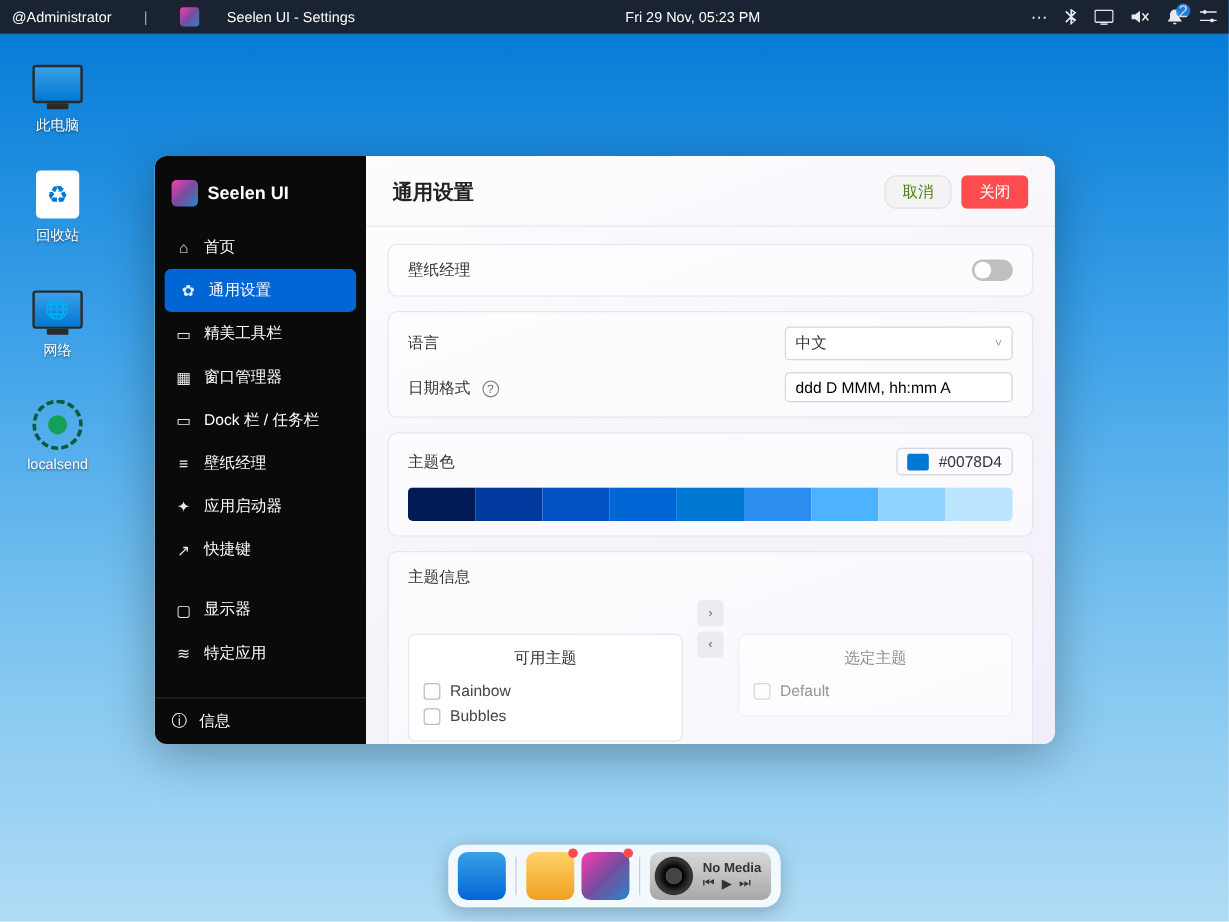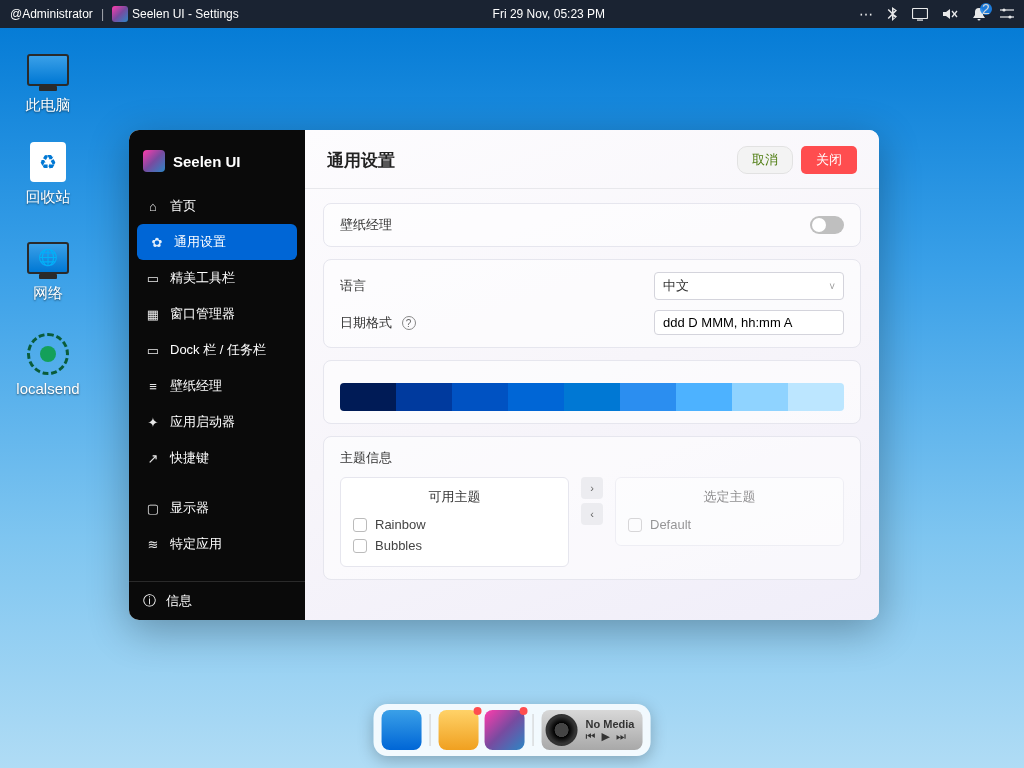--- a/index.html
+++ b/index.html
@@ -1,33 +1,33 @@
 <!DOCTYPE html>
 <html><head>
 <meta charset="utf-8">
 <style>
 * { margin: 0; padding: 0; box-sizing: border-box; font-family: "Segoe UI", -apple-system, sans-serif; }
 html, body { width: 1024px; height: 768px; overflow: hidden; }
 body { background: linear-gradient(180deg, #0078d4 0%, #3aa0e8 35%, #7ec5f0 70%, #b0dcf5 100%); position: relative; }
 
 
 .menubar { height: 28px; background: #1a2332; color: #fff; display: flex; align-items: center; padding: 0 10px; font-size: 12px; }
-.menubar-left { flex: 0 0 auto; display: flex; align-items: center; gap: 4px; }
+.menubar-left { flex: 0 0 auto; display: flex; align-items: center; gap: 23px; }
 .menubar-left .sep { opacity: .6; margin: 0 4px; }
 .menubar-app-icon { width: 16px; height: 16px; background: linear-gradient(135deg, #ff3cac, #784ba0, #2b86c5); border-radius: 3px; display: inline-block; }
 .menubar-center { flex: 1; text-align: center; font-weight: 400; }
 .menubar-right { flex: 0 0 auto; display: flex; align-items: center; gap: 14px; }
 .menubar-right span { display: inline-flex; align-items: center; font-size: 14px; opacity: .9; cursor: pointer; }
 .tray-bell { position: relative; }
 .tray-badge { position: absolute; top: -4px; right: -6px; background: #1e90ff; color: #fff; font-size: 9px; border-radius: 50%; width: 12px; height: 12px; display: flex; align-items: center; justify-content: center; }
 
 
 .desktop-icon { position: absolute; width: 72px; display: flex; flex-direction: column; align-items: center; cursor: pointer; }
 .desktop-icon .glyph { width: 44px; height: 44px; display: flex; align-items: center; justify-content: center; }
-.desktop-icon .label { color: #fff; font-size: 15px; text-shadow: 0 1px 2px rgba(0,0,0,.6); margin-top: 4px; text-align: center; }
+.desktop-icon .label { color: #fff; font-size: 12px; text-shadow: 0 1px 2px rgba(0,0,0,.6); margin-top: 4px; text-align: center; }
 .pc-icon { width: 42px; height: 32px; background: linear-gradient(180deg,#3aa0e8,#0078d4); border: 2px solid #2a2a2a; border-radius: 3px; position: relative; }
 .pc-icon::after { content:""; position:absolute; bottom:-7px; left:50%; transform:translateX(-50%); width:18px; height:5px; background:#2a2a2a; border-radius:1px; }
 .bin-icon { width: 36px; height: 40px; background:#fff; border-radius:4px; display:flex; align-items:center; justify-content:center; color:#0078d4; font-size:20px; }
 .net-icon { width: 42px; height: 32px; background: linear-gradient(180deg,#3aa0e8,#0078d4); border: 2px solid #2a2a2a; border-radius: 3px; position: relative; }
 .net-icon::after { content:""; position:absolute; bottom:-7px; left:50%; transform:translateX(-50%); width:18px; height:5px; background:#2a2a2a; border-radius:1px; }
 .net-icon::before { content:"🌐"; font-size:16px; position:absolute; top:4px; left:50%; transform:translateX(-50%); }
 .dots-icon { width:42px; height:42px; border:3px dashed #0a5c3a; border-radius:50%; display:flex; align-items:center; justify-content:center; }
 .dots-icon::after { content:""; width:16px; height:16px; background:#14a05a; border-radius:50%; }
 
 
@@ -63,21 +63,21 @@
 .input { color: #000000; }
 .row + .row { margin-top: 10px; }
 .help-icon { display:inline-flex; width:14px; height:14px; border:1px solid #888; border-radius:50%; font-size:10px; align-items:center; justify-content:center; margin-left:6px; color:#666; }
 
 .color-val { display:flex; align-items:center; gap:8px; border:1px solid #d4d4dc; border-radius:4px; padding:3px 8px; font-size:13px; }
 .swatch { width:18px; height:14px; border-radius:2px; }
 .palette { display:flex; margin-top:10px; height:28px; border-radius:4px; overflow:hidden; }
 .palette div { flex:1; cursor:pointer; }
 
 .theme-lists { display:flex; gap:12px; margin-top:10px; align-items:flex-start; }
-.theme-col { flex:1; background:#fff; border-radius:6px; border:1px solid #e6e6ee; padding:10px; }
+.theme-col { flex:1; background:#fff; border-radius:6px; border:1px solid #e6e6ee; padding:10px;margin-top:28px; }
 .theme-col h3 { font-size:13px; font-weight:500; text-align:center; margin-bottom:8px; color:#333; }
 .theme-col.disabled { opacity:.55; }
 .theme-item { display:flex; align-items:center; gap:8px; padding:3px 2px; font-size:13px; color:#444; }
 .checkbox { width:14px; height:14px; border:1.5px solid #bbb; border-radius:3px; }
 .transfer-btns { display:flex; flex-direction:column; gap:4px; }
 .tbtn { width:22px; height:22px; background:#ececf0; border-radius:4px; display:flex; align-items:center; justify-content:center; font-size:11px; color:#666; cursor:pointer; }
 
 
 .dock { position:absolute; bottom:12px; left:50%; transform:translateX(-50%); background:rgba(255,255,255,.85); border-radius:14px; padding:6px 8px; display:flex; align-items:center; gap:6px; box-shadow:0 4px 16px rgba(0,0,0,.25); }
 .dock-item { width:40px; height:40px; border-radius:8px; display:flex; align-items:center; justify-content:center; cursor:pointer; }
@@ -243,20 +243,27 @@
         <div class="row">
           <div class="label">
             <span>日期格式</span>
             <span class="help-icon">?</span>
           </div>
           <div class="input">ddd D MMM, hh:mm A</div>
         </div>
       </div>
 
       <div class="card">
+        <div class="row">
+          <div class="label">主题色</div>
+          <div class="color-val">
+            <span class="swatch" style="background:#0078D4"></span>
+            <span>#0078D4</span>
+          </div>
+        </div>
         <div class="palette" id="palette">
             <div style="background: rgb(0, 27, 86);"></div>
             <div style="background: rgb(0, 58, 158);"></div>
             <div style="background: rgb(0, 82, 194);"></div>
             <div style="background: rgb(0, 102, 214);"></div>
             <div style="background: rgb(0, 120, 212);"></div>
             <div style="background: rgb(43, 142, 240);"></div>
             <div style="background: rgb(77, 178, 255);"></div>
             <div style="background: rgb(143, 211, 255);"></div>
             <div style="background: rgb(188, 230, 255);"></div>

